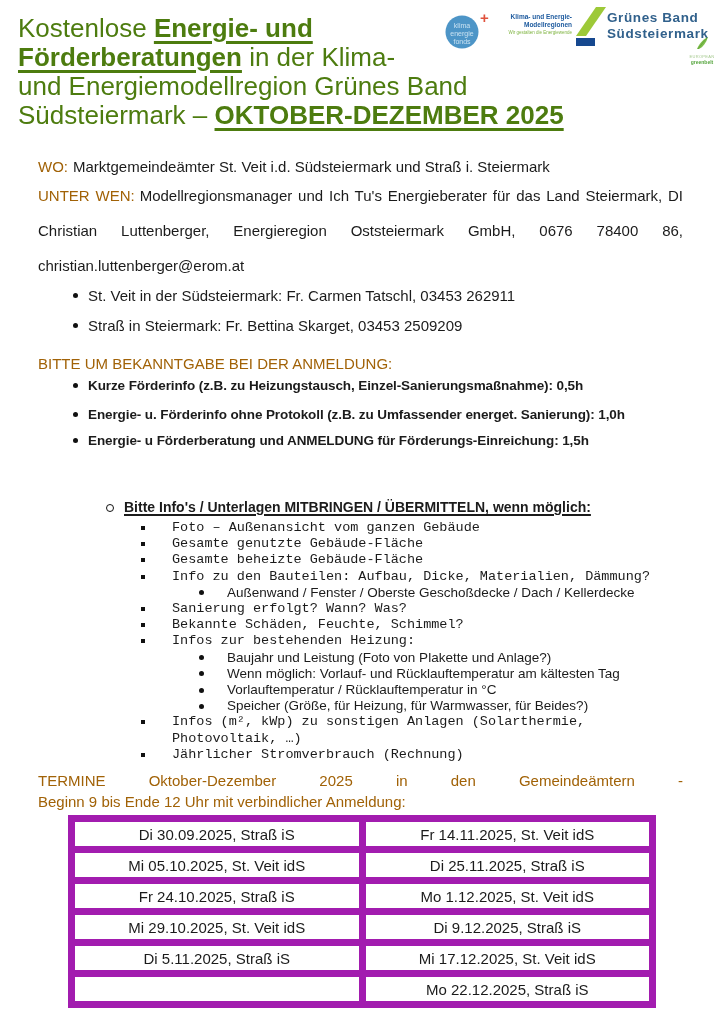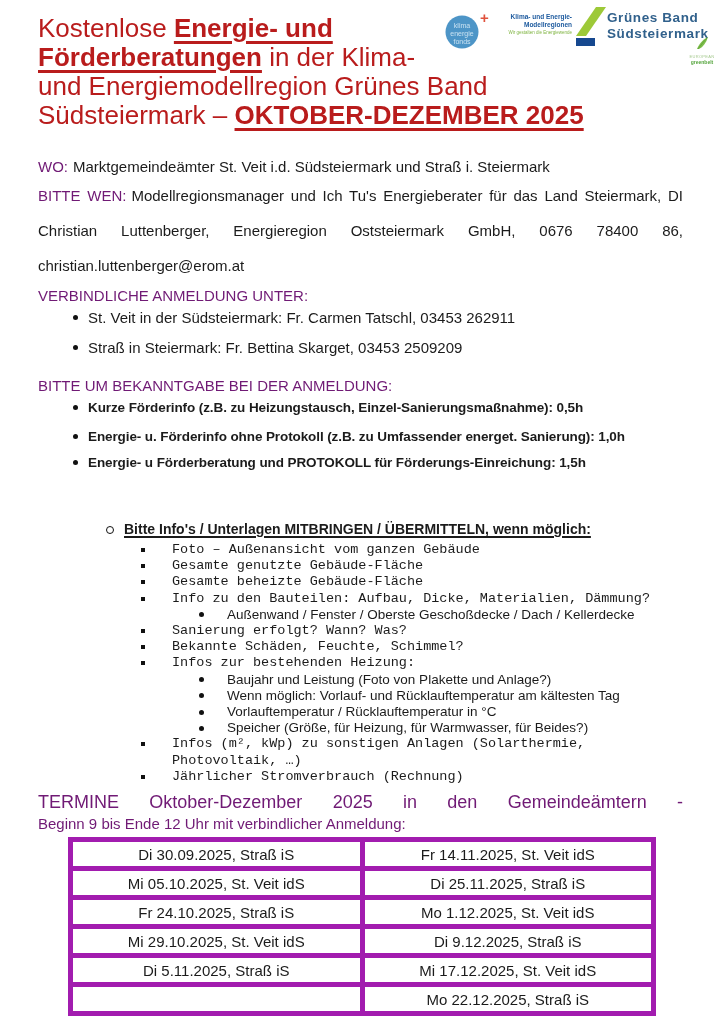--- a/index.html
+++ b/index.html
@@ -19,51 +19,51 @@
   .kem-l { font-size:6.5px; font-weight:700; color:#1d5a9e; line-height:7.5px; }
   .kem-tag { font-size:4.5px; color:#7fb441; margin-top:2px; }
   .lg-kem-flag { position:absolute; left:132px; top:3px; }
   .lg-gb { position:absolute; left:163px; top:6px; }
   .gb-l { font-size:13.5px; font-weight:700; color:#31618c; letter-spacing:0.6px; line-height:15.5px; }
   .lg-belt { position:absolute; left:241px; top:32px; width:34px; text-align:center; }
   .belt-1 { font-size:4px; color:#a6c98f; letter-spacing:0.3px; }
   .belt-2 { font-size:5px; font-weight:700; color:#57a63f; }
 
   
-  .title { margin:14px 0 4px 0; padding-left:38px; font-size:26px; line-height:29px; color:#b91c1c; width:620px; }
+  .title { margin:14px 0 4px 0; padding-left:18px; font-size:26px; line-height:29px; color:#4d7c0f; width:620px; }
   .tu { font-weight:700; text-decoration:underline; text-decoration-thickness:3px; text-underline-offset:4px; }
 
   
-  .green { color:#701a75; }
+  .green { color:#a16207; }
   .wo { margin:26px 0 0 0; font-size:15px; line-height:22px; }
   .lbl { margin-right:5px; }
   .dw { margin:0; font-size:15px; line-height:35px; text-align:justify; width:645px; }
   .h1x { margin:3px 0 0 0; font-size:15px; line-height:19px; font-weight:400; }
   .mt3{margin-top:3px;} .mt6{margin-top:6px;} .mt7{margin-top:7px;} .mt10{margin-top:10px;} .mt11{margin-top:11px;} .mt19{margin-top:19px;}
 
   .blt { position:relative; padding-left:50px; font-size:15px; line-height:19px; }
   .blt::before { content:""; position:absolute; left:35px; top:7px; width:5px; height:5px; border-radius:50%; background:#111; }
   .bb  { position:relative; padding-left:50px; font-size:13.5px; font-weight:700; line-height:19px; letter-spacing:-0.1px; white-space:nowrap; }
   .bb::before { content:""; position:absolute; left:35px; top:7px; width:5px; height:5px; border-radius:50%; background:#111; }
   .sub-o { position:relative; padding-left:86px; font-size:14px; font-weight:700; line-height:19px;
            text-decoration:underline; text-decoration-thickness:1.5px; text-underline-offset:2px; white-space:nowrap;margin-top:48px; }
   .sub-o::before { content:""; position:absolute; left:68px; top:6px; width:6px; height:6px; border-radius:50%; border:1.2px solid #111; background:#fff; }
 
   .chk { margin-top:3px; font-size:13.5px; line-height:16.2px; }
   .c1 { position:relative; padding-left:134px;font-family:Liberation Mono, monospace; }
   .c1::before { content:""; position:absolute; left:103px; top:6px; width:4px; height:4px; background:#111; }
   .c2 { position:relative; padding-left:189px; }
   .c2::before { content:""; position:absolute; left:161px; top:5.5px; width:5px; height:5px; border-radius:50%; background:#111; }
 
-  .term1 { margin:7px 16px 0 0; font-size:18px; line-height:21px; text-align:justify; text-align-last:justify; width:645px; }
+  .term1 { margin:7px 16px 0 0; font-size:15px; line-height:21px; text-align:justify; text-align-last:justify; width:645px; }
   .term2 { font-size:15px; line-height:21px; }
 
   
   table.sched { border-collapse:collapse; margin:3px 0 0 30px; width:588px; table-layout:fixed; }
-  table.sched td { border:5px solid #a21caf; height:24px; text-align:center; font-size:15px; padding:0; }
+  table.sched td { border:7px solid #a21caf; height:24px; text-align:center; font-size:15px; padding:0; }
 
   
   .footer { margin-top:16px; display:flex; justify-content:center; align-items:flex-start; gap:42px; }
   .elogo { text-align:center; margin-top:2px; }
   .e-glyphs { font-size:31px; font-weight:600; line-height:30px; }
   .e1 { color:#4fa347; display:inline-block; }
   .e2 { color:#2e9b77; display:inline-block; transform:rotate(180deg); margin-left:-2px; }
   .e-t { font-size:5px; letter-spacing:1px; color:#85806b; line-height:6.5px; margin-top:3px; }
 </style>
 </head>
@@ -109,31 +109,30 @@
     <div><span>Südsteiermark – </span><span class="tu">OKTOBER-DEZEMBER 2025</span></div>
   </div>
 
   <div class="content">
 
     <p class="wo">
       <span class="green lbl">WO:</span><span>Marktgemeindeämter St. Veit i.d. Südsteiermark und Straß i. Steiermark</span>
     </p>
 
     <p class="dw">
-      <span class="green lbl">BITTE WEN:</span><span>Modellregionsmanager und Ich Tu's Energieberater für das Land Steiermark, DI Christian Luttenberger, Energieregion Oststeiermark GmbH, 0676 78400 86, christian.luttenberger@erom.at</span>
+      <span class="green lbl">UNTER WEN:</span><span>Modellregionsmanager und Ich Tu's Energieberater für das Land Steiermark, DI Christian Luttenberger, Energieregion Oststeiermark GmbH, 0676 78400 86, christian.luttenberger@erom.at</span>
     </p>
 
-    <div class="h1x green">VERBINDLICHE ANMELDUNG UNTER:</div>
     <div class="blt mt3">St. Veit in der Südsteiermark: Fr. Carmen Tatschl, 03453 262911</div>
     <div class="blt mt11">Straß in Steiermark: Fr. Bettina Skarget, 03453 2509209</div>
 
     <div class="h1x green mt19">BITTE UM BEKANNTGABE BEI DER ANMELDUNG:</div>
     <div class="bb mt3">Kurze Förderinfo (z.B. zu Heizungstausch, Einzel-Sanierungsmaßnahme): 0,5h</div>
     <div class="bb mt10">Energie- u. Förderinfo ohne Protokoll (z.B. zu Umfassender energet. Sanierung): 1,0h</div>
-    <div class="bb mt7">Energie- u Förderberatung und PROTOKOLL für Förderungs-Einreichung: 1,5h</div>
+    <div class="bb mt7">Energie- u Förderberatung und ANMELDUNG für Förderungs-Einreichung: 1,5h</div>
     <div class="sub-o mt6">Bitte Info's / Unterlagen MITBRINGEN / ÜBERMITTELN, wenn möglich:</div>
 
     <div class="chk">
       <div class="c1">Foto – Außenansicht vom ganzen Gebäude</div>
       <div class="c1">Gesamte genutzte Gebäude-Fläche</div>
       <div class="c1">Gesamte beheizte Gebäude-Fläche</div>
       <div class="c1">Info zu den Bauteilen: Aufbau, Dicke, Materialien, Dämmung?</div>
       <div class="c2">Außenwand / Fenster / Oberste Geschoßdecke / Dach / Kellerdecke</div>
       <div class="c1">Sanierung erfolgt? Wann? Was?</div>
       <div class="c1">Bekannte Schäden, Feuchte, Schimmel?</div>

